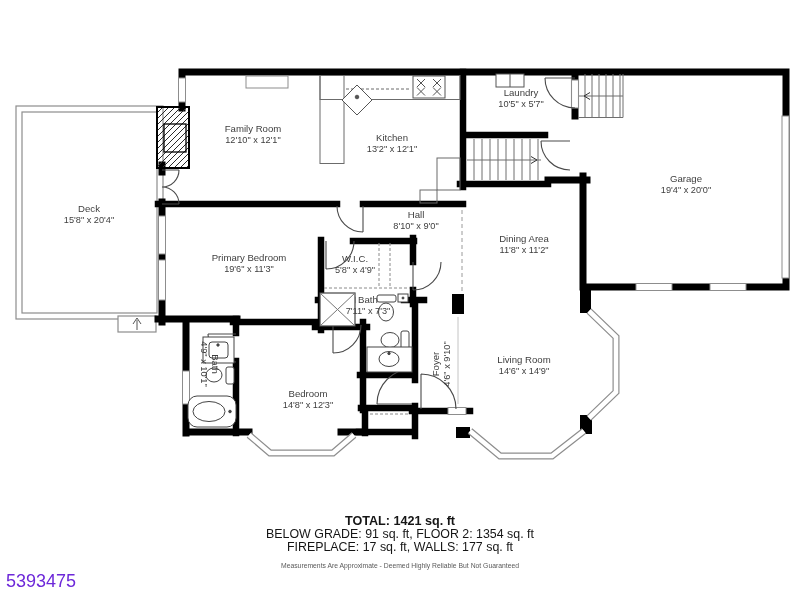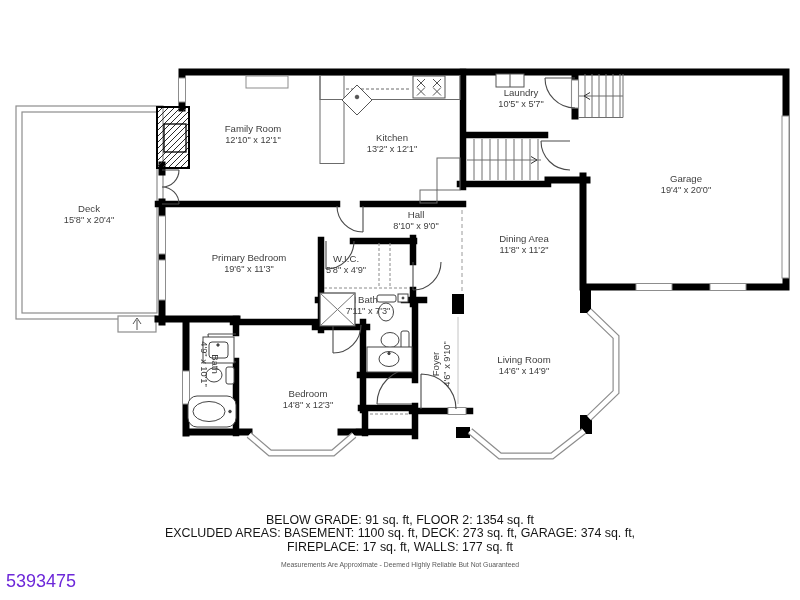--- a/index.html
+++ b/index.html
@@ -233,21 +233,21 @@
   <div class="rd">8'10" x 9'0"</div>
 </div>
 <div class="room-label" style="left:524px;top:244px">
   <div class="rn">Dining Area</div>
   <div class="rd">11'8" x 11'2"</div>
 </div>
 <div class="room-label" style="left:249px;top:263px">
   <div class="rn">Primary Bedroom</div>
   <div class="rd">19'6" x 11'3"</div>
 </div>
-<div class="room-label" style="left:346px;top:264px">
+<div class="room-label" style="left:355px;top:264px">
   <div class="rn">W.I.C.</div>
   <div class="rd">5'8" x 4'9"</div>
 </div>
 <div class="room-label" style="left:368px;top:305px">
   <div class="rn">Bath</div>
   <div class="rd">7'11" x 7'3"</div>
 </div>
 <div class="room-label rot-cw" style="left:209px;top:364px">
   <div class="rn">Bath</div>
   <div class="rd">4'9" x 10'1"</div>
@@ -259,21 +259,21 @@
 <div class="room-label rot-ccw" style="left:441px;top:364px">
   <div class="rn">Foyer</div>
   <div class="rd">4'6" x 9'10"</div>
 </div>
 <div class="room-label" style="left:524px;top:365px">
   <div class="rn">Living Room</div>
   <div class="rd">14'6" x 14'9"</div>
 </div>
 
 <div class="summary">
+  <div class="l1">TOTAL: 1421 sq. ft</div>
   <div class="l">BELOW GRADE: 91 sq. ft, FLOOR 2: 1354 sq. ft</div>
-  <div class="l">EXCLUDED AREAS: BASEMENT: 1100 sq. ft, DECK: 273 sq. ft, GARAGE: 374 sq. ft,</div>
   <div class="l">FIREPLACE: 17 sq. ft, WALLS: 177 sq. ft</div>
   <div class="disc">Measurements Are Approximate - Deemed Highly Reliable But Not Guaranteed</div>
 </div>
 
 <div class="listing-id">5393475</div>
 
 </div>
 
 </body></html>

